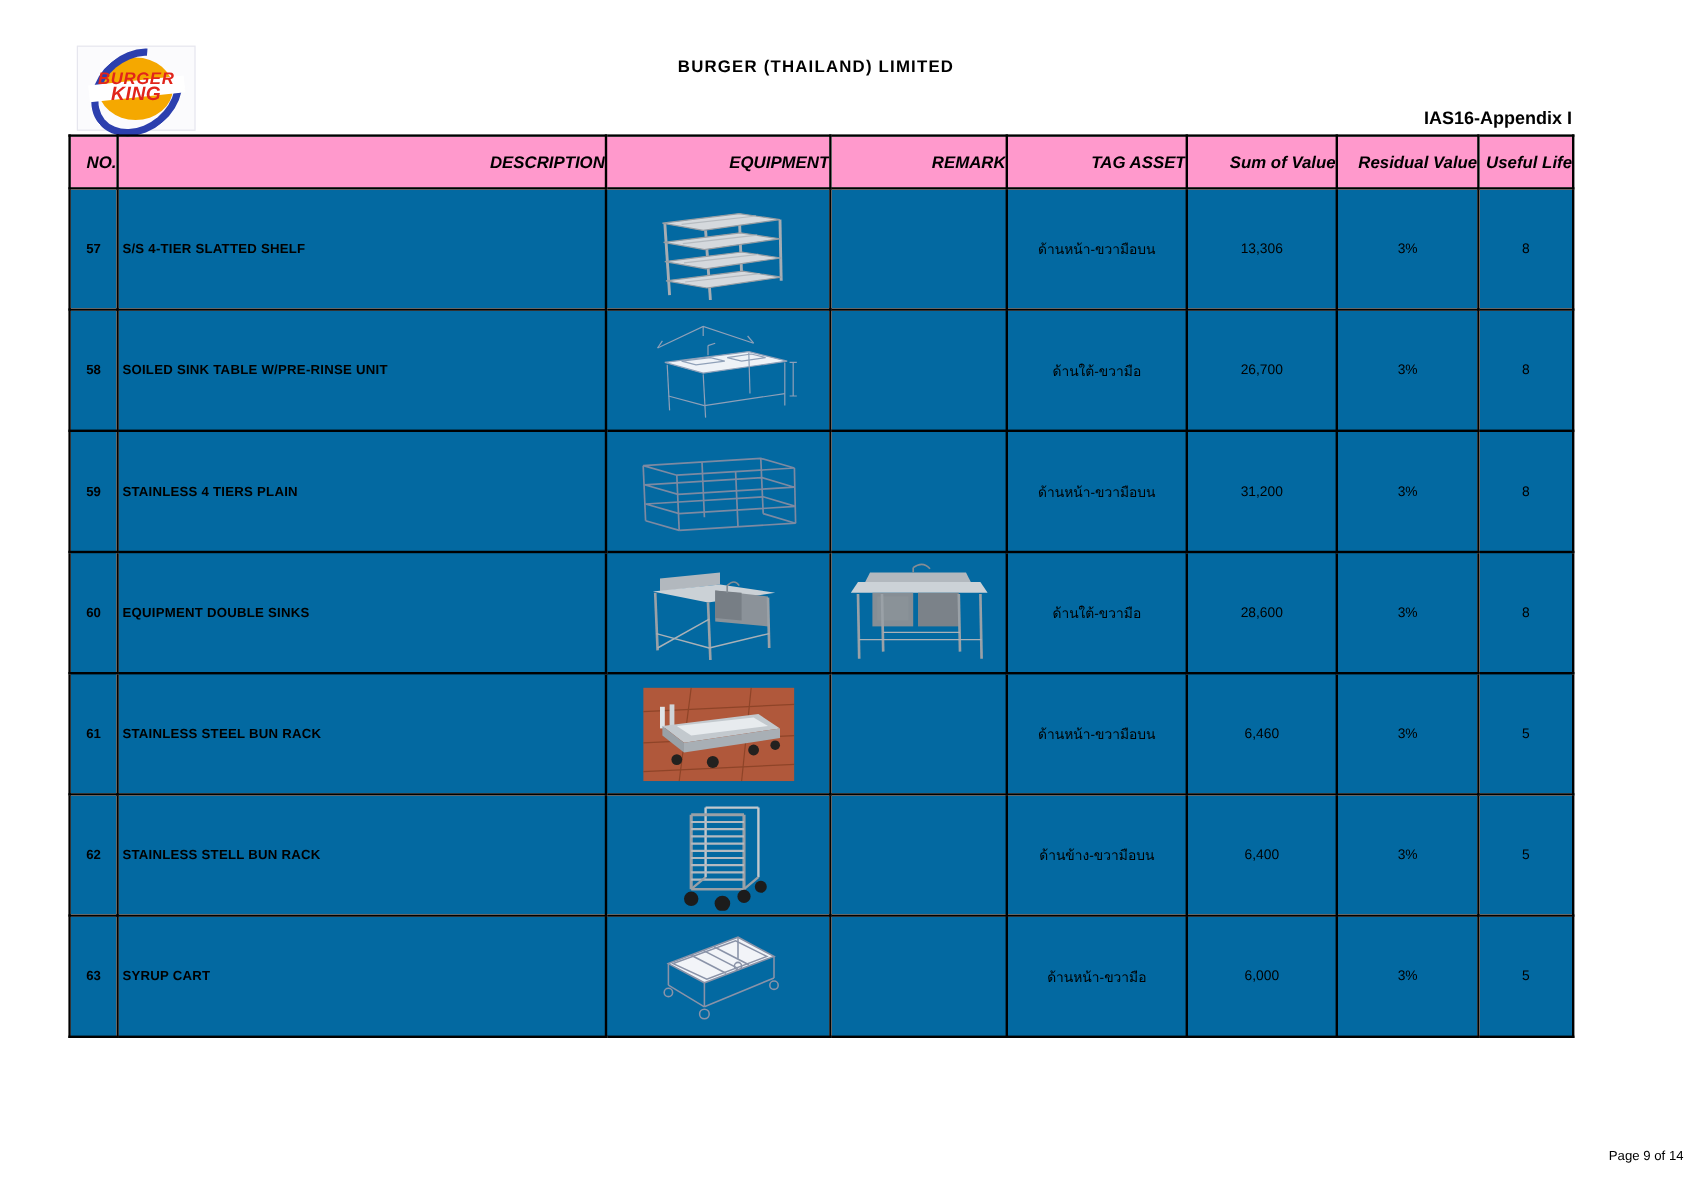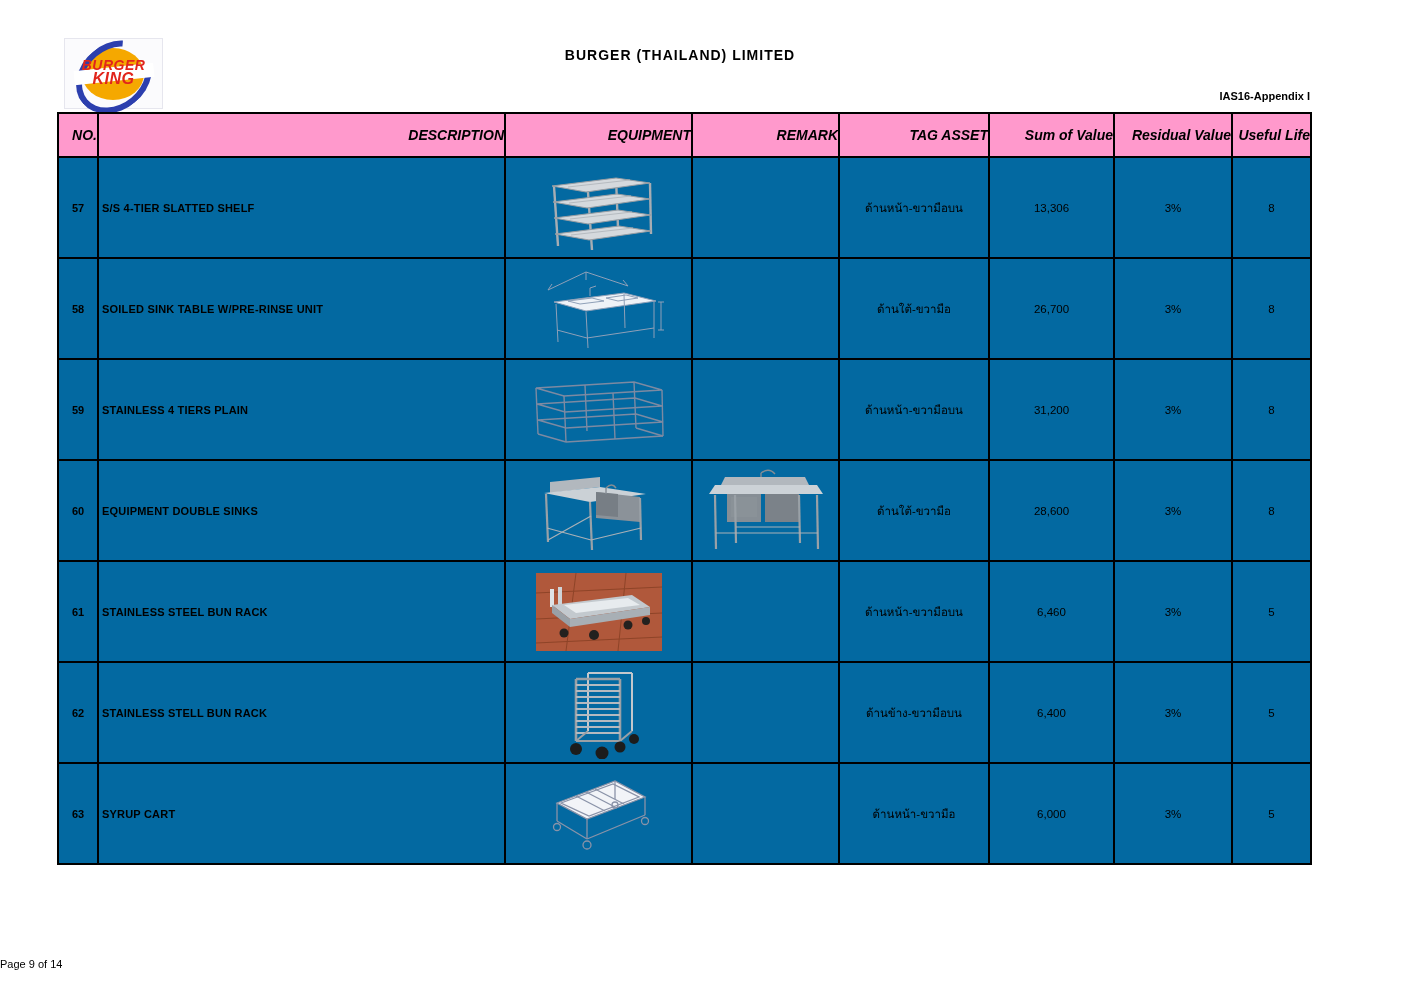--- a/index.html
+++ b/index.html
@@ -12,34 +12,34 @@
   .bk-logo{position:relative;width:88px;height:62px;}
   .bk-bun{position:absolute;left:12px;top:5px;width:62px;height:52px;background:#f5a800;border-radius:50%;}
   .bk-ring{position:absolute;left:3px;top:1px;width:70px;height:54px;border-radius:50%;border:6px solid #2c3fae;border-right-color:transparent;transform:rotate(-40deg);}
   .bk-band{position:absolute;left:4px;top:24px;width:80px;height:14px;background:#ffffff;transform:rotate(-6deg);}
   .bk-text{position:absolute;left:0;width:100%;text-align:center;color:#e1251b;font-weight:bold;font-style:italic;letter-spacing:.5px;line-height:1;}
   .bk-text.l1{top:15px;font-size:14px;}
   .bk-text.l2{top:28px;font-size:16px;}
 
   .company-title{position:absolute;top:47px;left:0;width:1360px;text-align:center;font-weight:bold;font-size:14px;letter-spacing:1px;}
   .doc-title{position:absolute;top:84px;left:0;width:1360px;text-align:center;font-weight:bold;font-size:13.5px;letter-spacing:.5px;}
-  .appendix{position:absolute;top:90px;right:93px;font-weight:bold;font-size:11px;}
+  .appendix{position:absolute;top:90px;right:93px;font-weight:bold;font-size:15px;}
 
   
   .eq-table{position:absolute;left:57px;top:112px;border-collapse:collapse;table-layout:fixed;width:1253px;}
   .eq-table th,.eq-table td{border:2.5px solid #000;padding:0;overflow:hidden;}
   .eq-table thead th{background:#ff99cc;height:42px;font-size:14px;font-weight:bold;text-align:right;font-style:italic;}
   .eq-table tbody td{height:99px;background:#0369a1;vertical-align:middle;}
   td.c-no{text-align:center;font-weight:bold;font-size:11px;}
   td.c-desc{text-align:left;font-weight:bold;font-size:11px;padding-left:3px;letter-spacing:.2px;}
   td.c-img{text-align:center;}
   td.c-val{text-align:center;font-size:11.5px;}
   .eq-table svg{display:inline-block;vertical-align:middle;}
 
-  .footer{position:absolute;bottom:22px;left:0;width:100%;text-align:left;font-size:11px;}
+  .footer{position:absolute;bottom:22px;left:0;width:100%;text-align:right;font-size:11px;}
 </style>
 </head>
 <body>
 
 <div class="page">
 
   <div class="logo-card">
     <div class="bk-logo">
       <div class="bk-bun"></div>
       <div class="bk-ring"></div>

